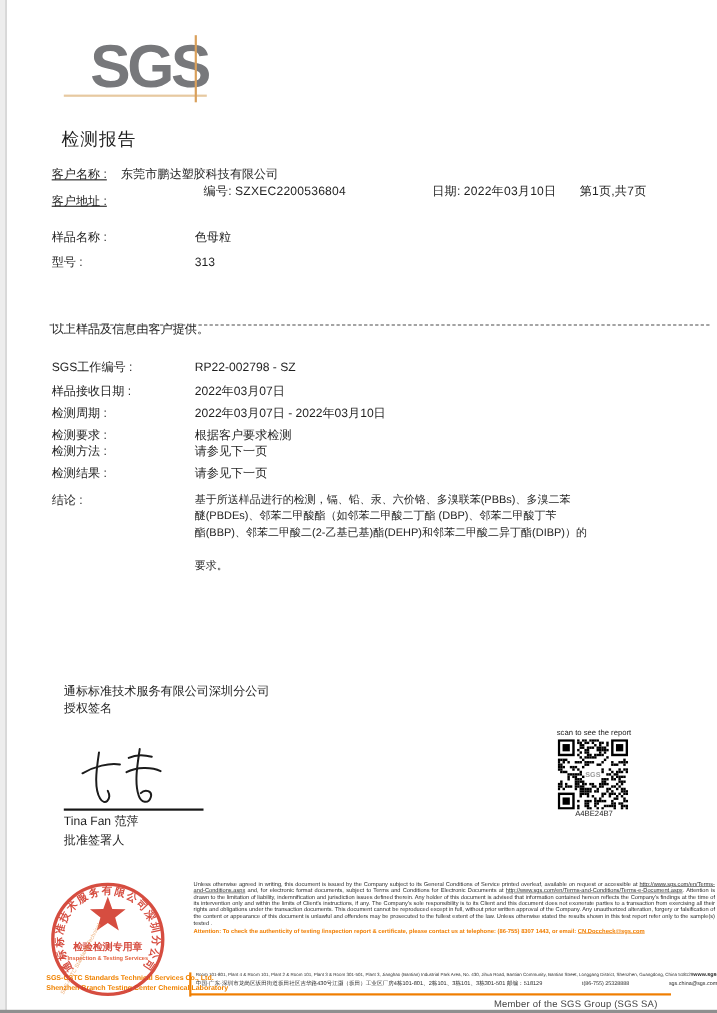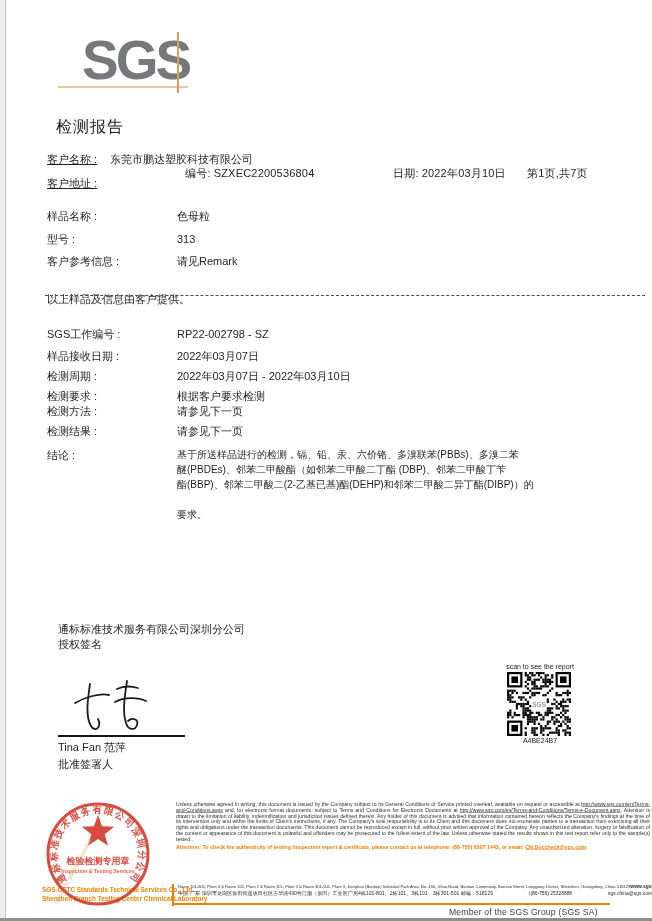--- a/index.html
+++ b/index.html
@@ -90,24 +90,20 @@
     <span class="lab">客户地址 :</span>
   </div>
 
   <div class="frow" style="top:209px;">
     <span class="lab2">样品名称 :</span>
     <span>色母粒</span>
   </div>
   <div class="frow" style="top:232px;">
     <span class="lab2">型号 :</span>
     <span>313</span>
-  </div>
-  <div class="frow" style="top:254px;">
-    <span class="lab2">客户参考信息 :</span>
-    <span>请见Remark</span>
   </div>
   <div class="abs note" style="top:280px;margin-top:12px;">以上样品及信息由客户提供。</div>
 
   <div class="abs dash-sep"></div>
 
   <div class="frow" style="top:327px;align-items:center;">
     <span class="lab2">SGS工作编号 :</span>
     <span>RP22-002798 - SZ</span>
   </div>
   <div class="frow" style="top:349px;">

